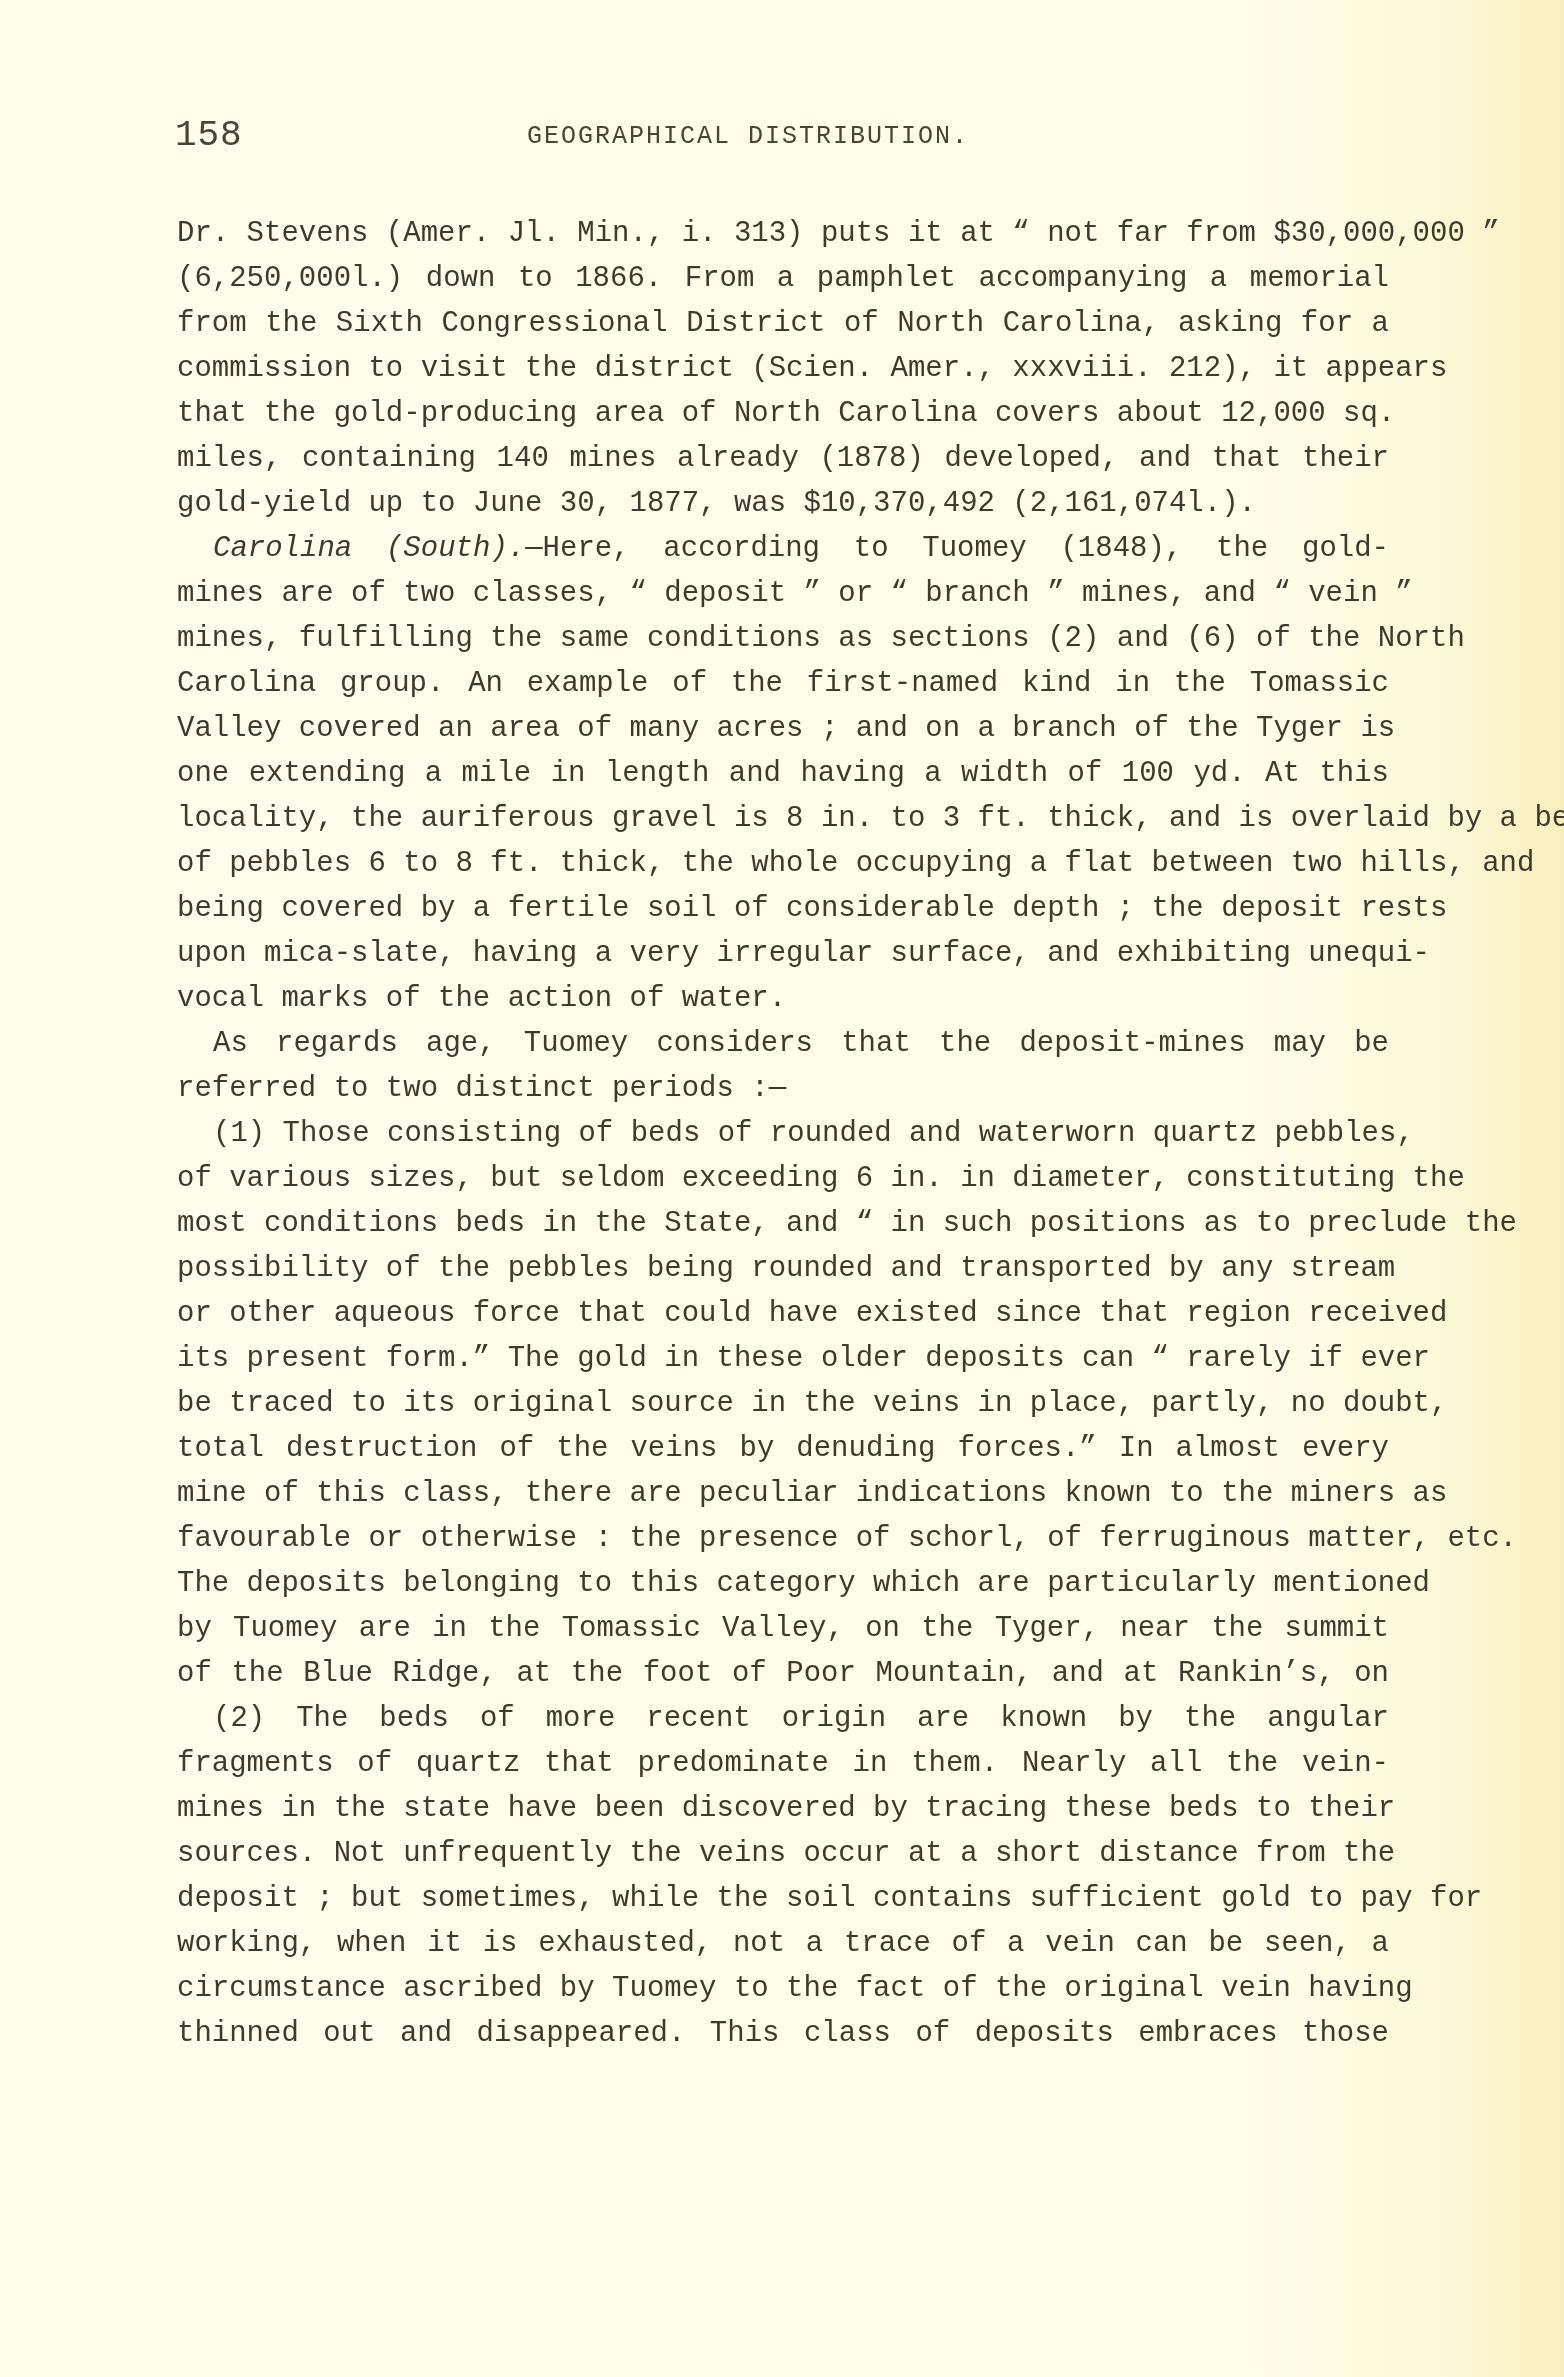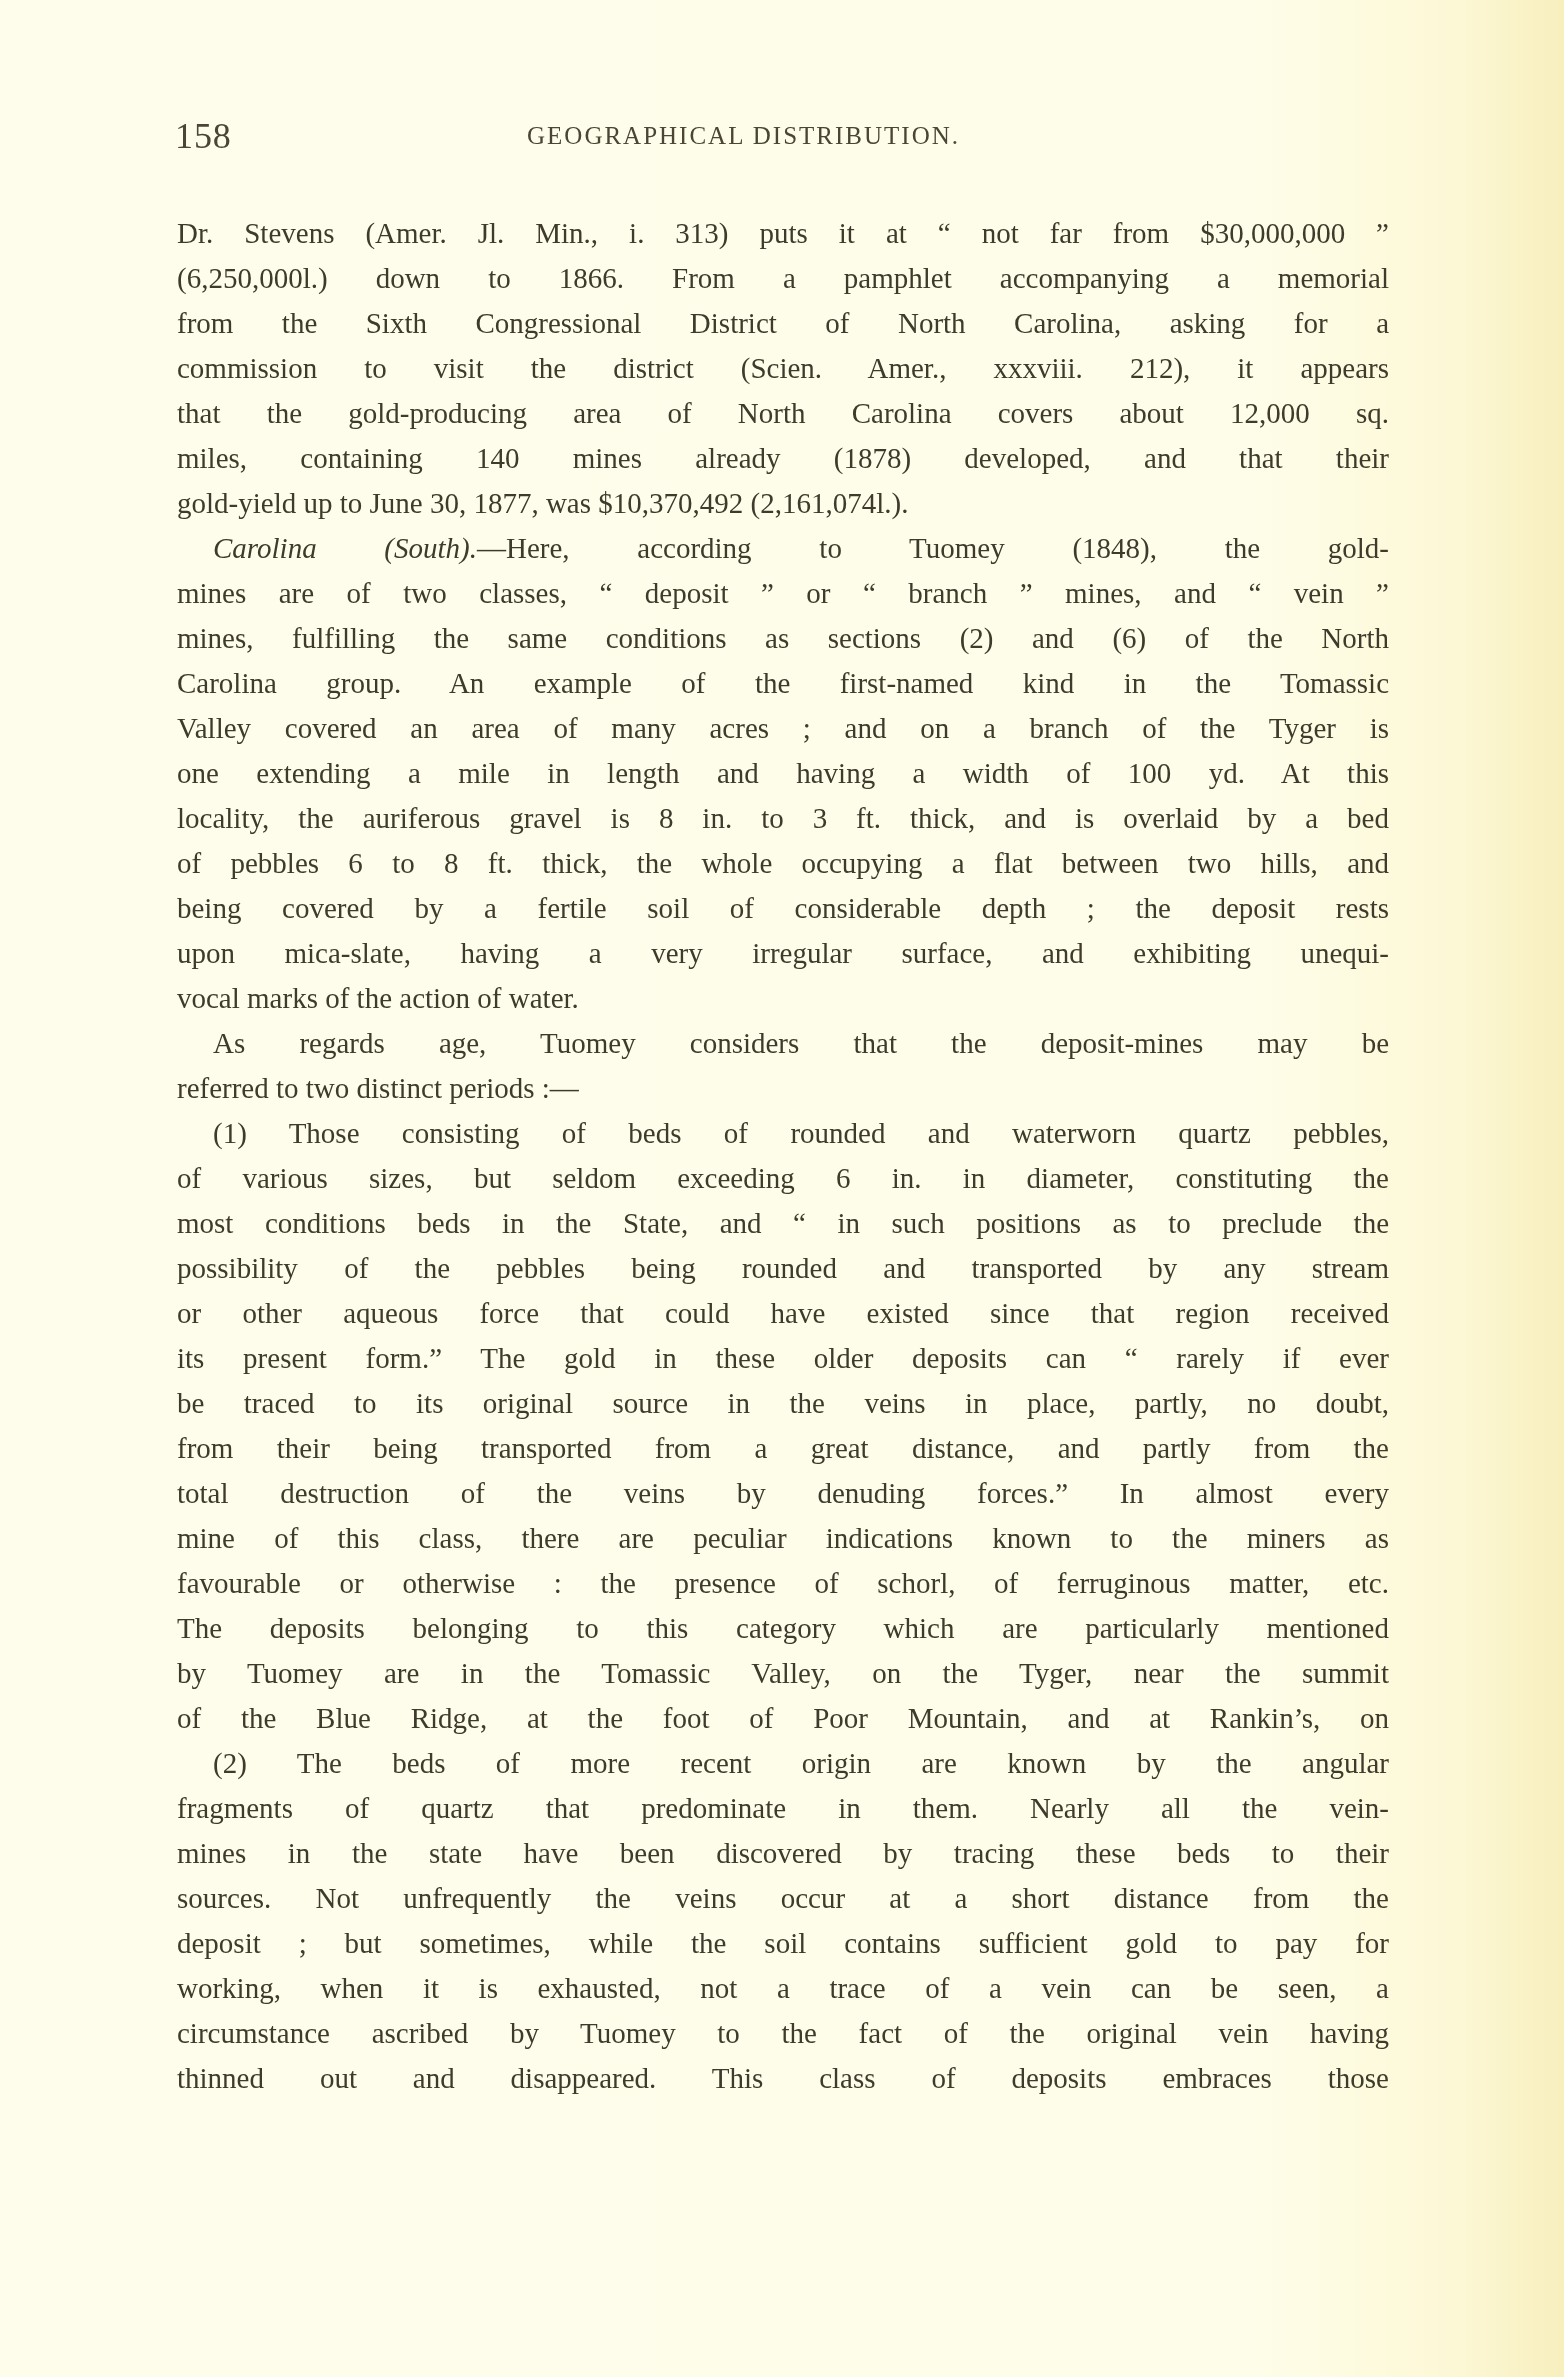--- a/index.html
+++ b/index.html
@@ -3,21 +3,21 @@
 <meta charset="utf-8">
 <style>
   html, body { margin: 0; padding: 0; }
   body {
     width: 1565px; height: 2377px; overflow: hidden;
     background: linear-gradient(to right, #fefdec 0%, #fefde9 80%, #fcf8d6 93%, #f8efbe 100%);
     font-family: "Liberation Serif", "DejaVu Serif", serif;
     color: #3f3b2c;
     position: relative;
   }
-  .page { position: absolute; left: 0; top: 0; width: 1523px; height: 2377px; }
+  .page { position: absolute; left: 0; top: 0; width: 1523px; height: 2377px; font-family: Liberation Mono, monospace; }
   .running-head {
     position: absolute; top: 115px; left: 175px; width: 1213px; height: 50px;
   }
   .page-number {
     position: absolute; left: 0; top: 0;
     font-size: 36px; letter-spacing: 0.9px; color: #4a4534;
   }
   .header-title {
     position: absolute; left: 352px; top: 7.2px;
     font-size: 25px; letter-spacing: 2px; color: #4a4534;
@@ -64,21 +64,20 @@
     <span class="line last">vocal marks of the action of water.</span>
     <span class="line indent">As regards age, Tuomey considers that the deposit-mines may be</span>
     <span class="line last">referred to two distinct periods :—</span>
     <span class="line indent">(1) Those consisting of beds of rounded and waterworn quartz pebbles,</span>
     <span class="line">of various sizes, but seldom exceeding 6 in. in diameter, constituting the</span>
     <span class="line">most conditions beds in the State, and “ in such positions as to preclude the</span>
     <span class="line">possibility of the pebbles being rounded and transported by any stream</span>
     <span class="line">or other aqueous force that could have existed since that region received</span>
     <span class="line">its present form.”  The gold in these older deposits can “ rarely if ever</span>
     <span class="line">be traced to its original source in the veins in place, partly, no doubt,</span>
-    <span class="line">from their being transported from a great distance, and partly from the</span>
     <span class="line">total destruction of the veins by denuding forces.”  In almost every</span>
     <span class="line">mine of this class, there are peculiar indications known to the miners as</span>
     <span class="line">favourable or otherwise : the presence of schorl, of ferruginous matter, etc.</span>
     <span class="line">The deposits belonging to this category which are particularly mentioned</span>
     <span class="line">by Tuomey are in the Tomassic Valley, on the Tyger, near the summit</span>
     <span class="line">of the Blue Ridge, at the foot of Poor Mountain, and at Rankin’s, on</span>
     <span class="line indent">(2) The beds of more recent origin are known by the angular</span>
     <span class="line">fragments of quartz that predominate in them.  Nearly all the vein-</span>
     <span class="line">mines in the state have been discovered by tracing these beds to their</span>
     <span class="line">sources.  Not unfrequently the veins occur at a short distance from the</span>

